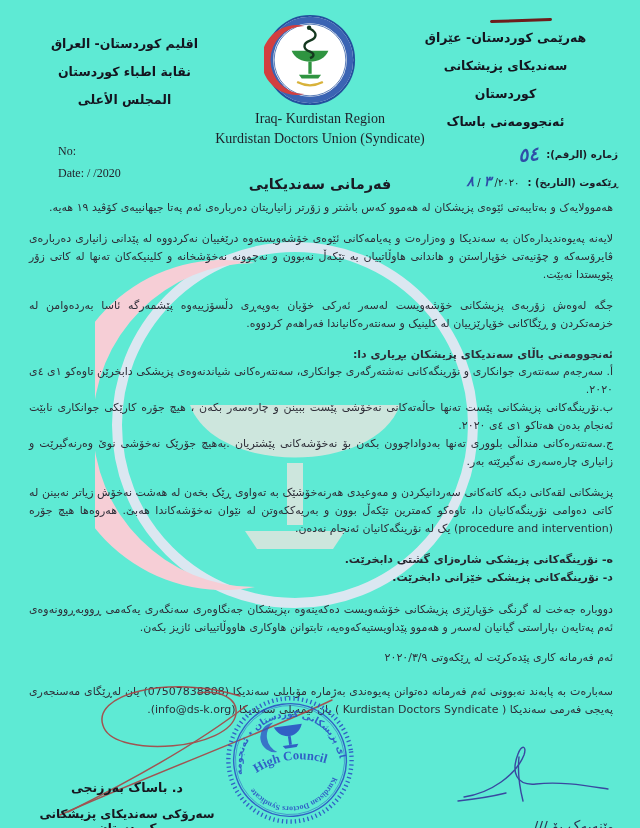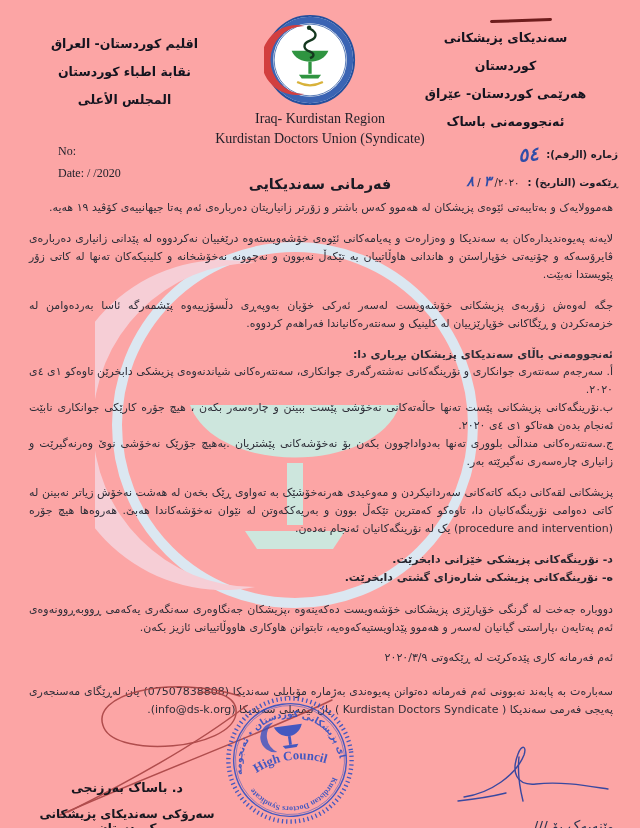--- a/index.html
+++ b/index.html
@@ -1,19 +1,19 @@
 <!DOCTYPE html>
 <html><head>
 <meta charset="utf-8">
 <title>doc</title>
 <style>
   html,body{margin:0;padding:0;background:#9a9a9a;}
   .page{
     position:relative;width:640px;height:828px;margin:0 auto;
-    background:#fca5a5;overflow:hidden;
+    background:#5eead4;overflow:hidden;
     font-family:"DejaVu Sans",sans-serif;color:#2e2e36;
     outline:1px solid #b9b9b9;
   }
   
   .watermark{position:absolute;left:95px;top:235px;width:400px;height:380px;pointer-events:none;}
   
   .hdr{position:absolute;top:14px;left:0;right:0;display:flex;justify-content:space-between;align-items:flex-start;padding:0 42px;}
   .hdr-col{width:185px;text-align:center;font-weight:bold;font-size:12.5px;line-height:2.25;color:#14141f;}
   .hdr-col.arabic{width:165px;margin-top:16px;font-family:"DejaVu Sans",sans-serif;}
   .hdr-col.kurdish{margin-top:10px;}
@@ -81,22 +81,22 @@
         <path d="M44,13 A38,38 0 1 0 44,87 A30,30 0 1 1 44,13 Z" fill="#d23f3f"></path>
         <path d="M36,74 q14,7 28,0" stroke="#d8b23a" stroke-width="2.5" fill="none"></path>
         <path d="M30,40 C36,56 64,56 70,40 Z" fill="#2f9440"></path>
         <rect x="48.2" y="52" width="3.6" height="13" fill="#2f9440"></rect>
         <path d="M38,66 h24 l-3,4 h-18 Z" fill="#2f9440"></path>
         <path d="M50,16 C58,20 58,26 50,29 C42,32 42,38 50,41 C55,43 55,46 50,48" stroke="#14381f" stroke-width="2.6" fill="none"></path>
         <circle cx="49" cy="15" r="2.4" fill="#14381f"></circle>
       </svg>
     </div>
     <div class="hdr-col kurdish">
+      <div>هەرێمی کوردستان- عێراق</div>
       <div>سەندیکای پزیشکانی کوردستان</div>
-      <div>هەرێمی کوردستان- عێراق</div>
       <div>ئەنجوومەنی باساک</div>
     </div>
   </div>
   <div class="red-mark"></div>
 
   <div class="eng-title">
     <div>Iraq- Kurdistan Region</div>
     <div>Kurdistan Doctors Union (Syndicate)</div>
   </div>
 
@@ -130,22 +130,22 @@
     <p class="para">لایەنە پەیوەندیدارەکان بە سەندیکا و وەزارەت و پەیامەکانی ئێوەی خۆشەویستەوە درێغییان نەکردووە لە پێدانی زانیاری دەربارەی ڤایرۆسەکە و چۆنیەتی خۆپاراستن و هاندانی هاوڵاتییان بە تێکەڵ نەبوون و نەچوونە نەخۆشخانە و کلینیکەکان تەنها لە کاتی زۆر پێویستدا نەبێت.</p>
     <p class="para">جگە لەوەش زۆربەی پزیشکانی خۆشەویست لەسەر ئەرکی خۆیان بەوپەڕی دڵسۆزییەوە پێشمەرگە ئاسا بەردەوامن لە خزمەتکردن و ڕێگاکانی خۆپارێزییان لە کلینیک و سەنتەرەکانیاندا فەراهەم کردووە.</p>
     <div class="decisions">
       <p class="para tight bold">ئەنجوومەنی باڵای سەندیکای پزیشکان بڕیاری دا:</p>
       <p class="para tight">أ. سەرجەم سەنتەری جوانکاری و نۆرینگەکانی نەشتەرگەری جوانکاری،  سەنتەرەکانی شیاندنەوەی پزیشکی دابخرێن تاوەکو ١ی ٤ی ٢٠٢٠.</p>
       <p class="para tight">ب.نۆرینگەکانی پزیشکانی پێست تەنها حاڵەتەکانی نەخۆشی پێست ببینن و چارەسەر بکەن ، هیچ جۆرە کارێکی جوانکاری نابێت ئەنجام بدەن هەتاکو ١ی ٤ی ٢٠٢٠.</p>
       <p class="para tight">ج.سەنتەرەکانی منداڵی بلووری تەنها بەدواداچوون بکەن بۆ نەخۆشەکانی پێشتریان .بەهیچ جۆرێک نەخۆشی نوێ وەرنەگیرێت و زانیاری چارەسەری نەگیرێتە بەر.</p>
     </div>
     <p class="para">پزیشکانی لقەکانی دیکە کاتەکانی سەردانیکردن و مەوعیدی هەرنەخۆشێک بە تەواوی ڕێک بخەن لە هەشت نەخۆش زیاتر نەبینن لە کاتی دەوامی نۆرینگەکانیان دا، تاوەکو کەمترین تێکەڵ بوون و بەریەککەوتن لە نێوان نەخۆشەکاندا هەبێ. هەروەها هیچ جۆرە (procedure and intervention) یک لە نۆرینگەکانیان ئەنجام نەدەن.</p>
     <div class="dh-block">
+      <p class="para tight semibold">ه- نۆرینگەکانی پزیشکی شارەزای گشتی دابخرێت.</p>
       <p class="para tight semibold">د- نۆرینگەکانی پزیشکی خێزانی دابخرێت.</p>
-      <p class="para tight semibold">ه- نۆرینگەکانی پزیشکی شارەزای گشتی دابخرێت.</p>
     </div>
     <p class="para">دووبارە جەخت لە گرنگی خۆپارێزی پزیشکانی خۆشەویست دەکەینەوە ،پزیشکان جەنگاوەری سەنگەری یەکەمی ڕووبەڕوونەوەی ئەم پەتایەن ،پاراستی گیانیان لەسەر و هەموو پێداویستیەکەوەیە، تابتوانن هاوکاری هاووڵاتییانی ئازیز بکەن.</p>
     <p class="para effective">ئەم فەرمانە کاری پێدەکرێت لە ڕێکەوتی ٢٠٢٠/٣/٩</p>
     <p class="para">سەبارەت بە پابەند نەبوونی ئەم فەرمانە دەتوانن پەیوەندی بەژمارە مۆبایلی سەندیکا (07507838808) یان لەڕێگای مەسنجەری پەیجی فەرمی سەندیکا ( Kurdistan Doctors Syndicate ) یان ئیمەیلی سەندیکا (info@ds-k.org).</p>
   </main>
 
   <svg class="sig-red" viewBox="0 0 345 160" aria-hidden="true">
     <g fill="none" stroke="#a84444" stroke-width="1.5" opacity="0.9" stroke-linecap="round">
       <path d="M210,28 C140,6 58,26 74,60 C88,90 200,82 206,46 C208,30 190,22 168,25"></path>
       <path d="M302,32 C240,62 122,106 30,147"></path>

